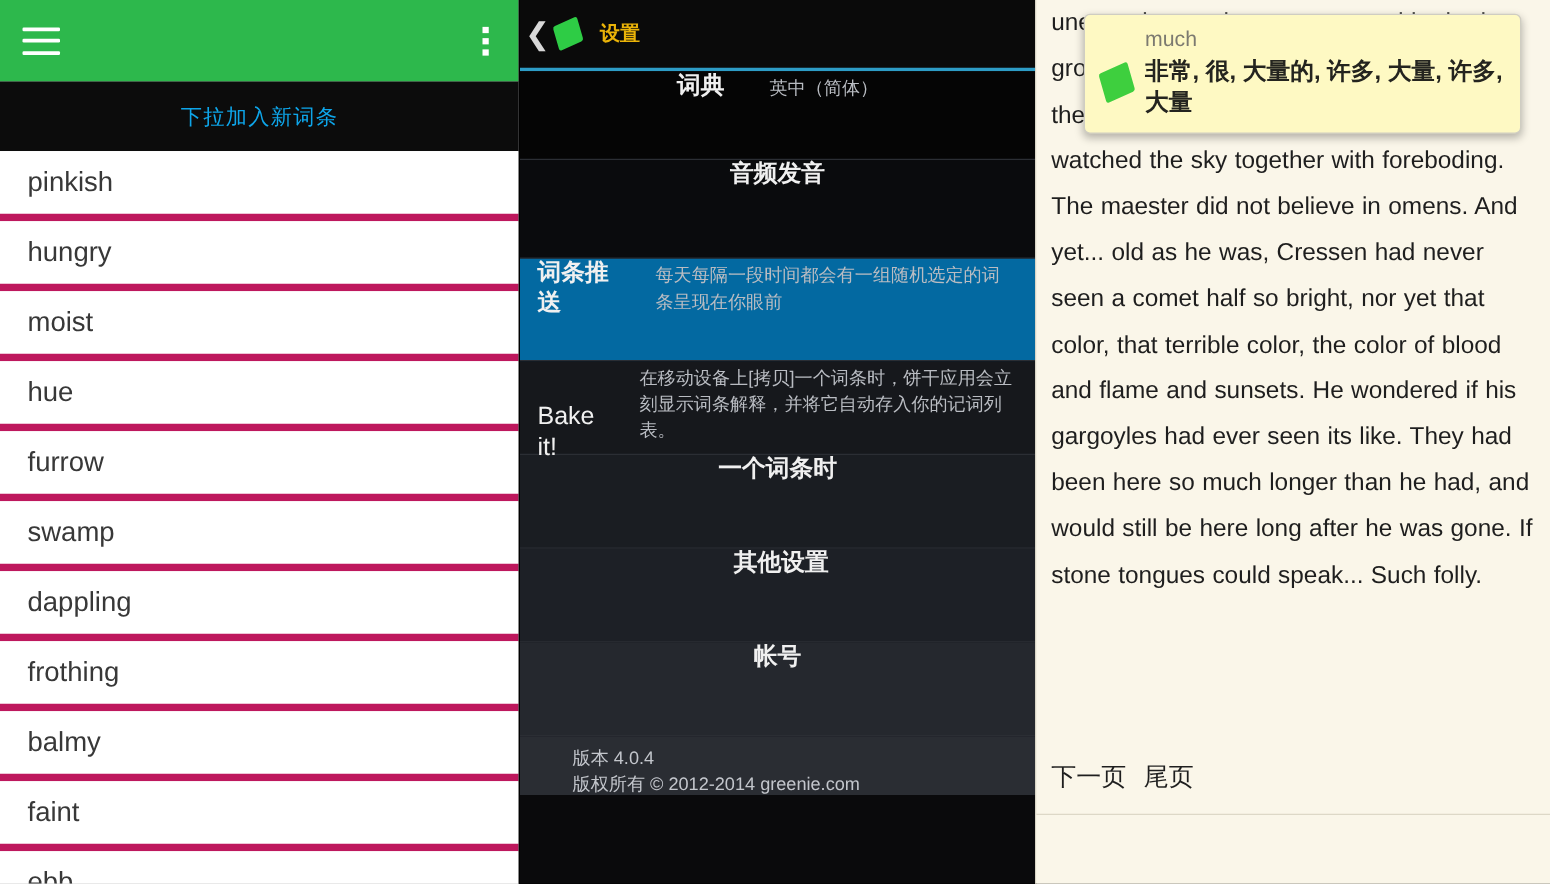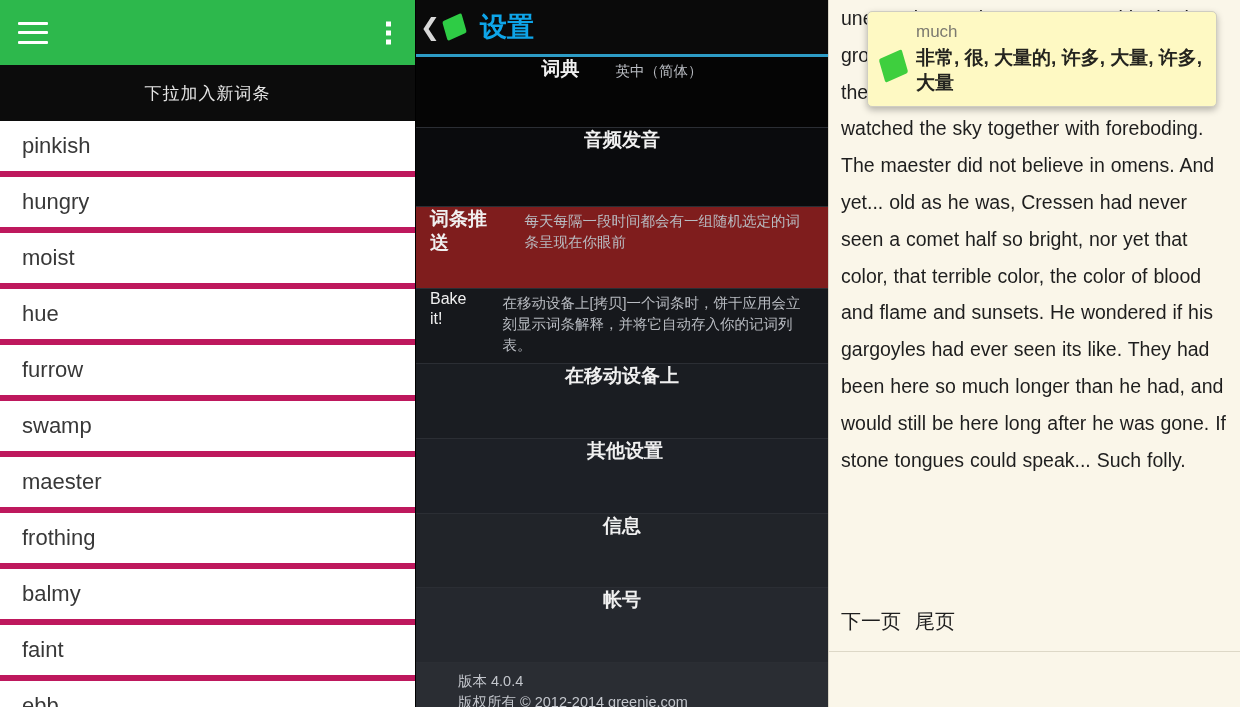--- a/index.html
+++ b/index.html
@@ -75,21 +75,21 @@
   }
   .overflow-dots i {
     display: block;
     width: 5px;
     height: 5px;
     background: #ffffff;
   }
   .pull-hint {
     height: 56px;
     background: #0c0c0c;
-    color: #e5e5e5;
+    color: #0ea5e9;
     font-size: 17px;
     display: flex;
     align-items: center;
     justify-content: center;
     letter-spacing: 1px;
   }
   .word-list {
     background: #ffffff;
   }
   .word-row {
@@ -144,22 +144,22 @@
     position: absolute;
     left: 2px;
     top: 3px;
     width: 21px;
     height: 20px;
     background: #2ecc45;
     transform: rotate(-24deg) skewX(-8deg);
     border-radius: 2px;
   }
   .settings-title {
-    color: #0ea5e9;
-    font-size: 27px;
+    color: #eab308;
+    font-size: 16px;
     margin-left: 12px;
     font-weight: 600;
   }
   .blue-rule {
     height: 3px;
     background: #2d9cc6;
     width: 100%;
   }
   .settings-list { width: 100%; }
   .s-row {
@@ -171,30 +171,30 @@
     justify-content: center;
     cursor: pointer;
     gap: 36px;
   }
   .s-title {
     color: #f0f0f0;
     font-size: 19px;
     font-weight: 600;
     line-height: 1.25;
   }
-  .s-title.latin { font-weight: 400; font-size: 16px; }
+  .s-title.latin { font-weight: 400; font-size: 20px; margin-top: 32px; }
   .s-sub {
     color: #b9bcc2;
     font-size: 14.5px;
     line-height: 1.45;
     margin-top: 4px;
   }
   .s-row.r1 { background: #050505; height: 71px; }
   .s-row.r2 { background: #0a0b0d; height: 79px; }
-  .s-row.r3 { background: #7f1d1d; height: 82px; justify-content: center; }
+  .s-row.r3 { background: #0369a1; height: 82px; justify-content: center; }
   .s-row.r4 { background: #16181c; height: 75px; }
   .s-row.r5 { background: #1a1d22; height: 75px; }
   .s-row.r6 { background: #1d2026; height: 75px; padding-left: 20px; }
   .s-row.r7 { background: #212429; height: 74px; }
   .s-row.r8 { background: #25282e; height: 75px; }
   .s-footer {
     background: #2a2d33;
     padding: 8px 14px 0 14px;
     box-sizing: border-box;
     height: 47px;
@@ -334,21 +334,21 @@
       <div class="word-row">
           <span>hue</span>
         </div>
       <div class="word-row">
           <span>furrow</span>
         </div>
       <div class="word-row">
           <span>swamp</span>
         </div>
       <div class="word-row">
-          <span>maester</span>
+          <span>dappling</span>
         </div>
       <div class="word-row">
           <span>frothing</span>
         </div>
       <div class="word-row">
           <span>balmy</span>
         </div>
       <div class="word-row">
           <span>faint</span>
         </div>
@@ -384,30 +384,27 @@
         <div class="s-title">词条推送</div>
         <div class="s-sub">每天每隔一段时间都会有一组随机选定的词条呈现在你眼前</div>
       </div>
 
       <div class="s-row r4">
         <div class="s-title latin">Bake it!</div>
         <div class="s-sub">在移动设备上[拷贝]一个词条时，饼干应用会立刻显示词条解释，并将它自动存入你的记词列表。</div>
       </div>
 
       <div class="s-row r5">
-        <div class="s-title">在移动设备上</div>
+        <div class="s-title">一个词条时</div>
       </div>
 
       <div class="s-row r6">
         <div class="s-title">其他设置</div>
       </div>
 
-      <div class="s-row r7">
-        <div class="s-title">信息</div>
-      </div>
 
       <div class="s-row r8">
         <div class="s-title">帐号</div>
       </div>
 
       <div class="s-footer">
         <div>版本 4.0.4</div>
         <div>版权所有 © 2012-2014 greenie.com</div>
       </div>
     </div>

